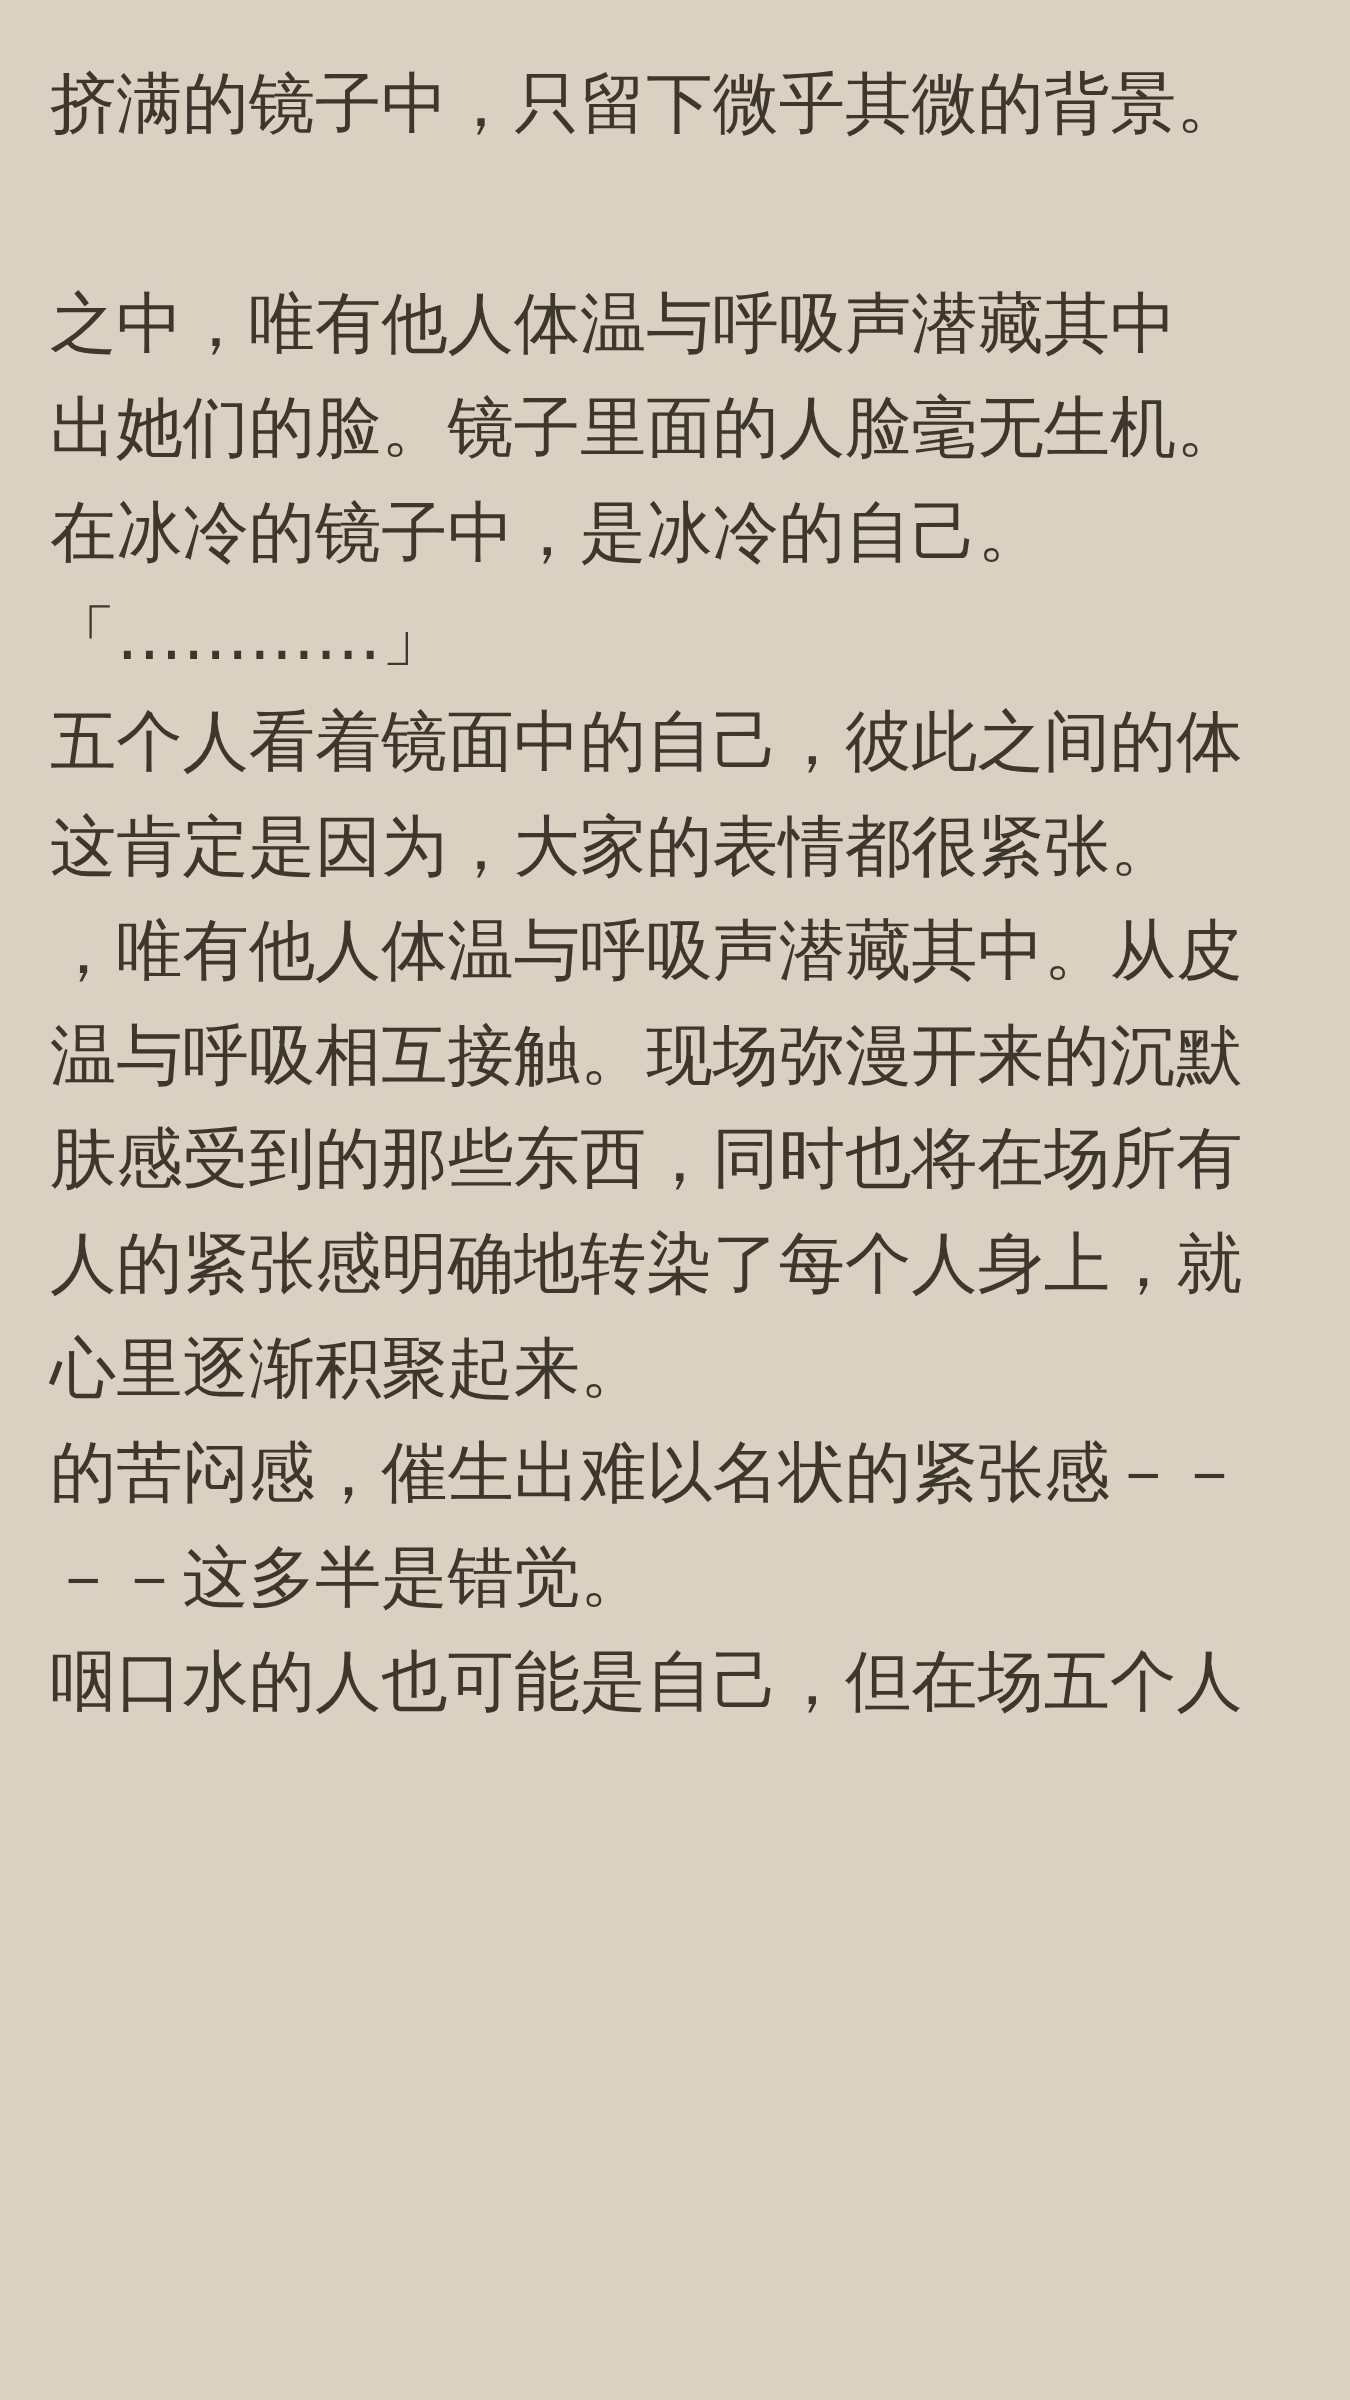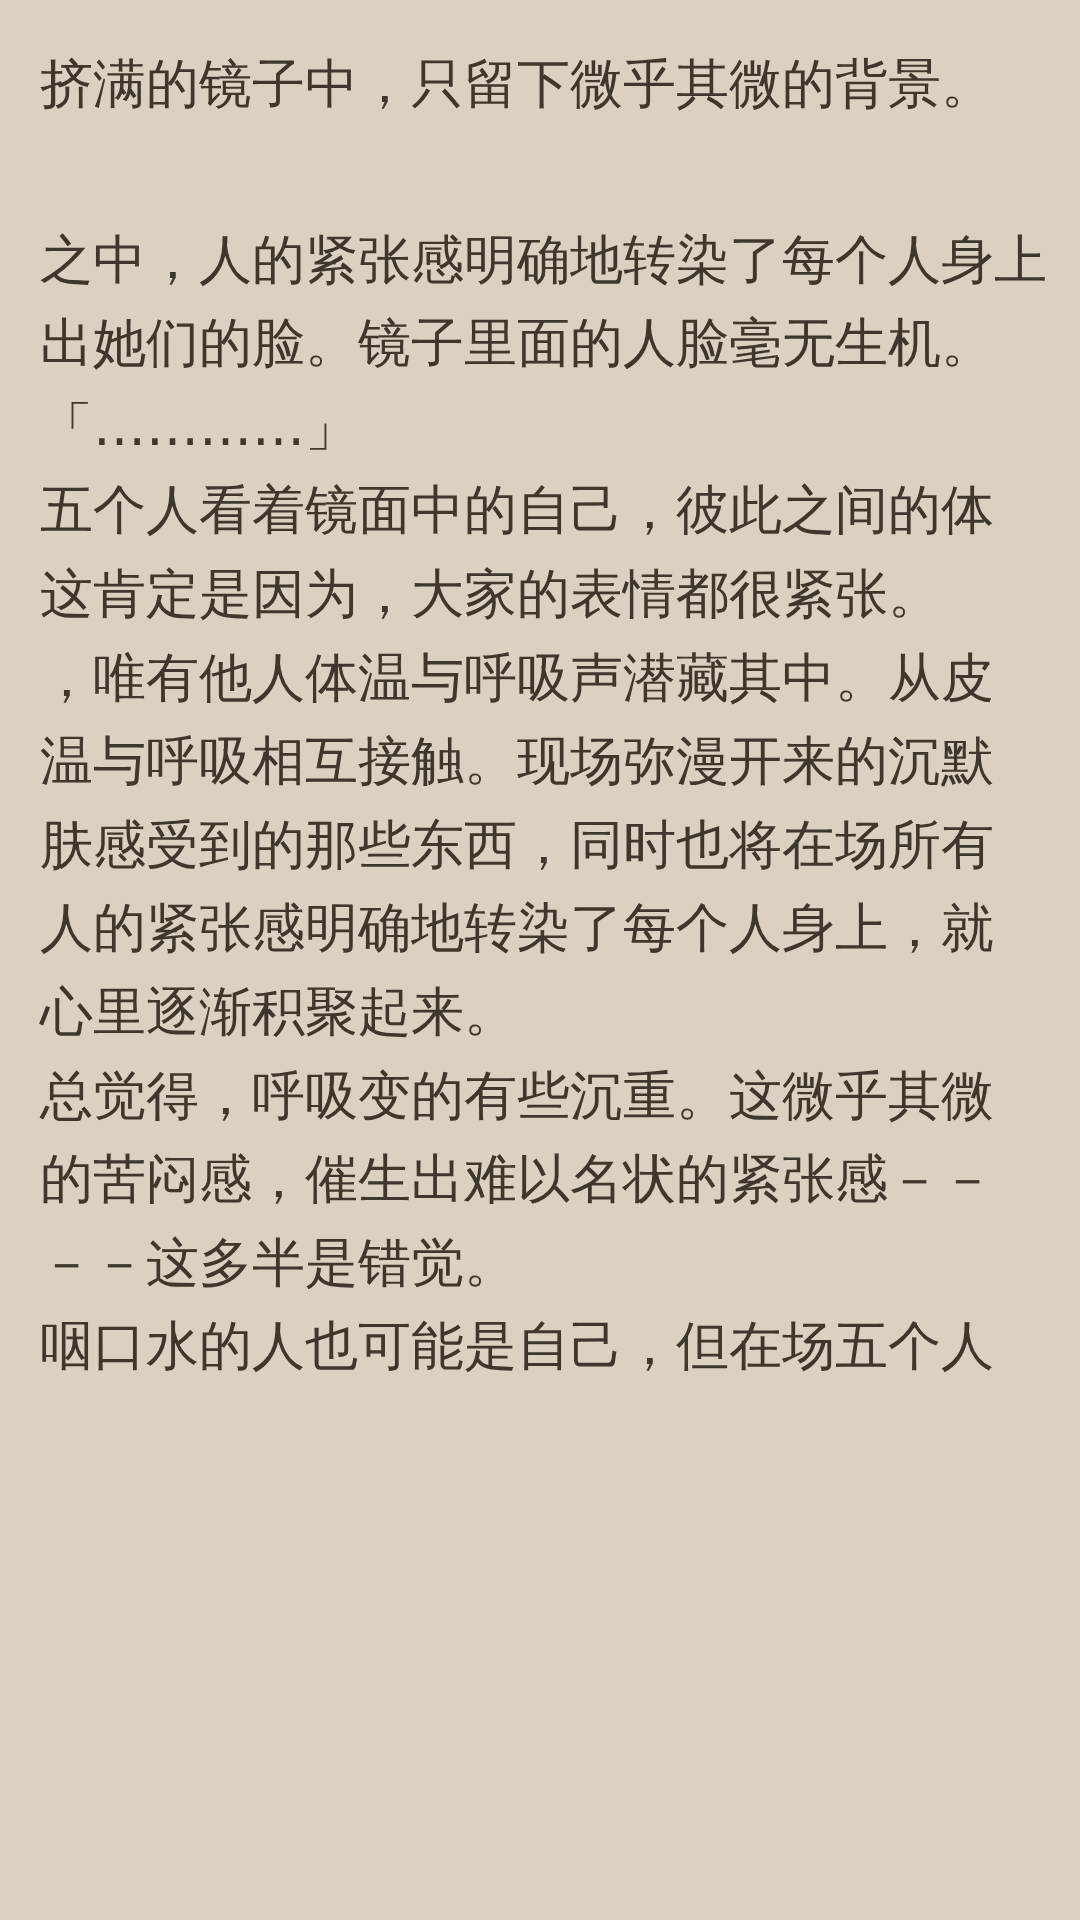--- a/index.html
+++ b/index.html
@@ -43,28 +43,28 @@
     height: 92px;
   }
 </style>
 </head>
 <body>
 
 <div class="reader-page">
   <div class="text-block" id="text-block">
       <div class="line">挤满的镜子中，只留下微乎其微的背景。</div>
       <div class="line blank"></div>
-      <div class="line">之中，人的紧张感明确地转染了每个人身上</div>
+      <div class="line">之中，唯有他人体温与呼吸声潜藏其中</div>
       <div class="line">出她们的脸。镜子里面的人脸毫无生机。</div>
+      <div class="line">在冰冷的镜子中，是冰冷的自己。</div>
       <div class="line">「…………」</div>
       <div class="line">五个人看着镜面中的自己，彼此之间的体</div>
       <div class="line">这肯定是因为，大家的表情都很紧张。</div>
       <div class="line">，唯有他人体温与呼吸声潜藏其中。从皮</div>
       <div class="line">温与呼吸相互接触。现场弥漫开来的沉默</div>
       <div class="line">肤感受到的那些东西，同时也将在场所有</div>
       <div class="line">人的紧张感明确地转染了每个人身上，就</div>
       <div class="line">心里逐渐积聚起来。</div>
-      <div class="line">总觉得，呼吸变的有些沉重。这微乎其微</div>
       <div class="line">的苦闷感，催生出难以名状的紧张感－－</div>
       <div class="line">－－这多半是错觉。</div>
       <div class="line">咽口水的人也可能是自己，但在场五个人</div>
     </div>
 </div>
 
 </body></html>

